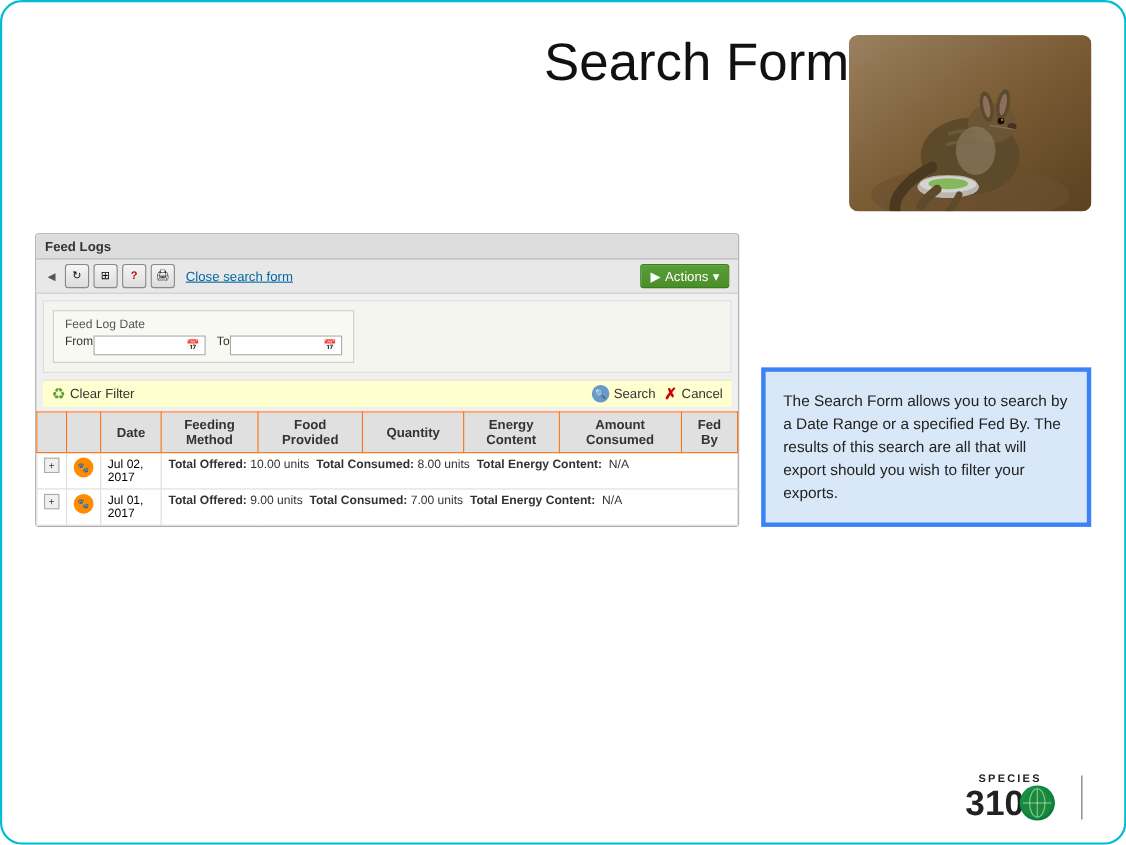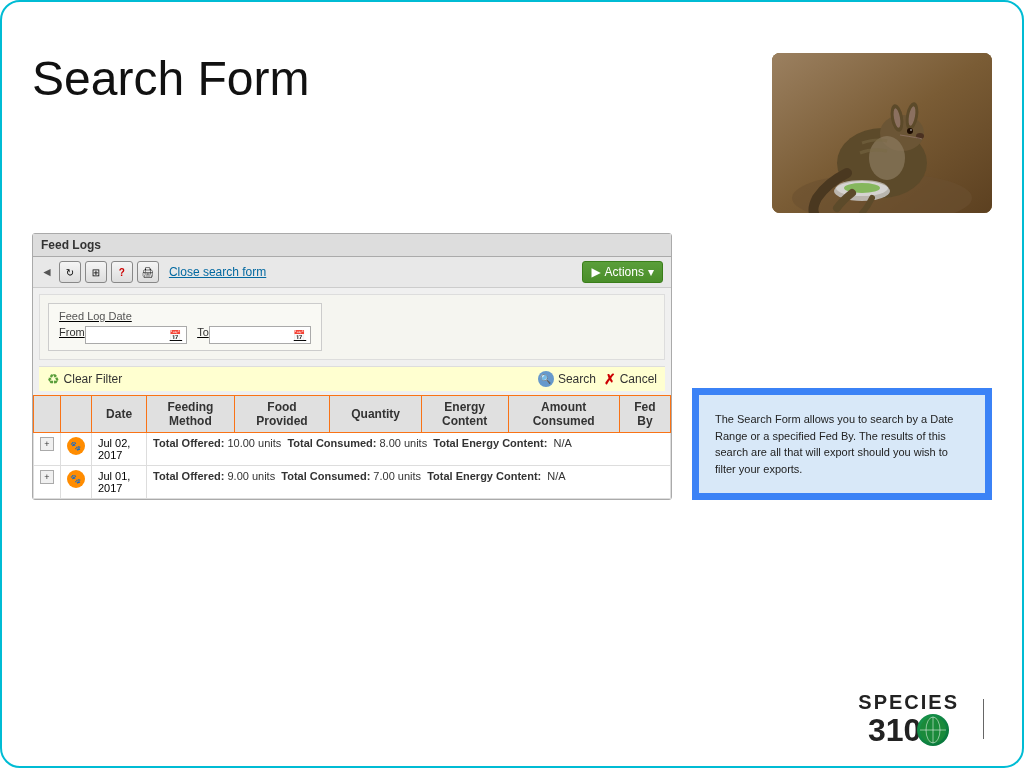--- a/index.html
+++ b/index.html
@@ -18,23 +18,22 @@
       border: 2px solid #00bcd4;
       border-radius: 20px;
       position: relative;
       padding: 30px 30px 20px 30px;
     }
 
     
     .header {
       display: flex;
       align-items: flex-start;
-      justify-content: space-between;
+      justify-content: flex-end;
       margin-bottom: 20px;
-      margin-top: 21px;
     }
 
     .page-title {
       font-size: 48px;
       font-weight: 300;
       color: #111;
       line-height: 1.1;
     }
 
     .animal-photo {
@@ -130,21 +129,20 @@
     .search-form-area {
       background: #f5f5f0;
       border: 1px solid #ddd;
       margin: 6px;
       padding: 8px;
     }
 
     .form-row {
       display: flex;
       align-items: flex-start;
-      text-decoration: underline;
     }
 
     .form-group {
       border: 1px solid #ccc;
       padding: 6px 10px;
       background: #f9f9f4;
     }
 
     .form-group-label {
       font-size: 11px;
@@ -343,23 +341,23 @@
     }
 
     .row-info strong {
       font-weight: bold;
     }
 
     
     .info-box {
       flex: 1;
       background: #d8e8f8;
-      border: 7px solid #3b82f6;
+      border: 4px solid #3b82f6;
       padding: 16px;
-      font-size: 11px;
+      font-size: 14px;
       line-height: 1.5;
       color: #222;
     }
 
     
     .footer {
       position: absolute;
       bottom: 20px;
       right: 30px;
       display: flex;
@@ -373,21 +371,21 @@
       gap: 4px;
     }
 
     .logo-text-block {
       display: flex;
       flex-direction: column;
       align-items: center;
     }
 
     .species-text {
-      font-size: 20px;
+      font-size: 10px;
       font-weight: bold;
       letter-spacing: 2px;
       color: #222;
     }
 
     .logo-360 {
       font-size: 32px;
       font-weight: bold;
       color: #222;
       line-height: 1;

